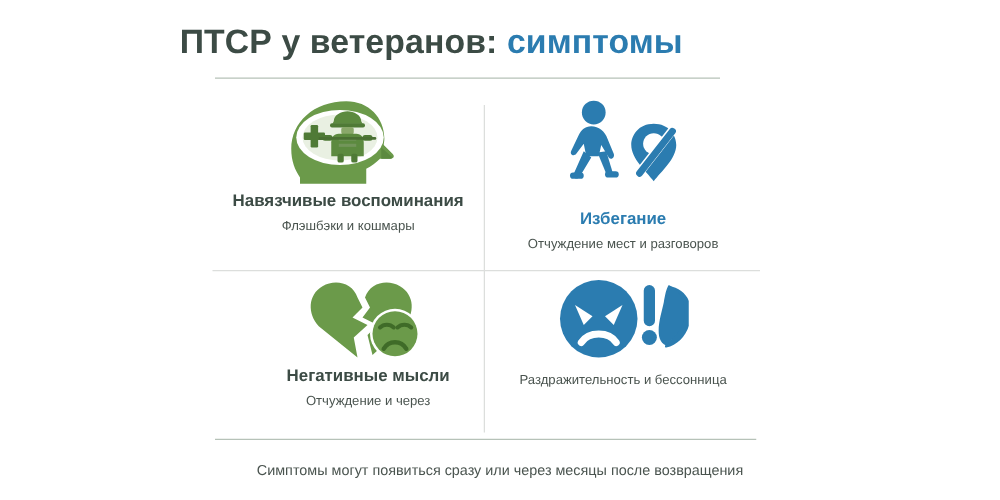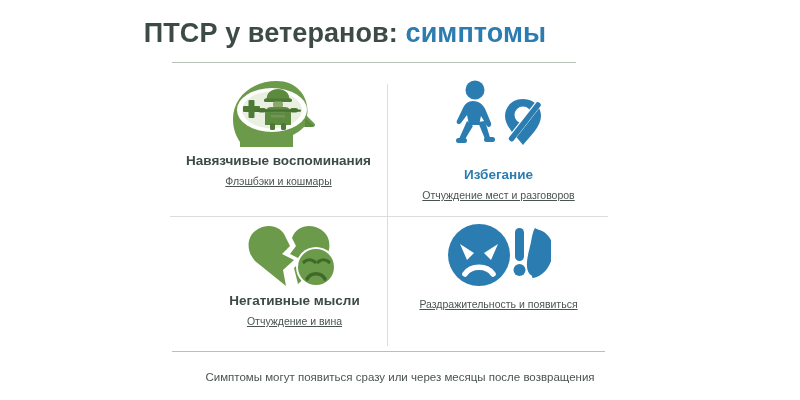--- a/index.html
+++ b/index.html
@@ -108,21 +108,20 @@
     margin-top: 1px;
   }
   .cell-sub {
     font-size: 10.5px;
     font-weight: 400;
     line-height: 14px;
     color: #4a544f;
     text-align: center;
     white-space: nowrap;
     margin-top: 5px;
-    text-decoration: underline;
   }
   .theme-green .cell-label { color: #3c4b45; }
   .theme-blue  .cell-label { color: #2b7cb0; margin-top: 15px; }
 
   
   .footer-rule {
     position: absolute;
     left: 172px;
     top: 351px;
     width: 433px;
@@ -238,21 +237,21 @@
           <circle cx="74" cy="45" r="20" fill="#ffffff"></circle>
           <circle cx="74" cy="45" r="18" fill="#6b9a4a"></circle>
 
           <path d="M62 40 C65 37 70 37 73 40" stroke="#3f6b28" stroke-width="3.2" fill="none" stroke-linecap="round"></path>
           <path d="M76 40 C79 37 84 37 87 40" stroke="#3f6b28" stroke-width="3.2" fill="none" stroke-linecap="round"></path>
 
           <path d="M65 57 C69 50 79 50 83 57" stroke="#3f6b28" stroke-width="3.6" fill="none" stroke-linecap="round"></path>
         </svg>
       </div>
       <div class="cell-label">Негативные мысли</div>
-      <div class="cell-sub">Отчуждение и вина</div>
+      <div class="cell-sub">Отчуждение и через</div>
     </div>
 
     <div class="cell cell-3 theme-blue">
       <div class="icon-wrap">
         <svg width="104" height="66" viewBox="0 0 104 66" aria-hidden="true">
 
           <circle cx="32" cy="33" r="31" fill="#2b7cb0"></circle>
 
           <path d="M13 22 L27 31 L20 38 Z" fill="#ffffff"></path>
           <path d="M51 22 L37 31 L44 38 Z" fill="#ffffff"></path>
@@ -261,21 +260,21 @@
 
           <rect x="68" y="6" width="9" height="33" rx="4.5" fill="#2b7cb0"></rect>
           <circle cx="72.5" cy="48" r="6" fill="#2b7cb0"></circle>
 
           <path d="M88 7 C100 14 103 31 95 43 C90 51 82 55 86 56
                    C98 54 106 41 106 28 C106 17 99 8 88 7 Z" fill="#2b7cb0"></path>
           <path d="M88 6 C101 12 105 30 96 43 C91 50 84 54 88 55
                    C74 52 82 30 84 20 C85 14 86 9 88 6 Z" fill="#2b7cb0"></path>
         </svg>
       </div>
-      <div class="cell-sub">Раздражительность и появиться</div>
+      <div class="cell-sub">Раздражительность и бессонница</div>
     </div>
 
   </div>
 
   <div class="footer-rule"></div>
   <div class="footer-note">Симптомы могут появиться сразу или через месяцы после возвращения</div>
 
 </div>
 
 </body></html>

